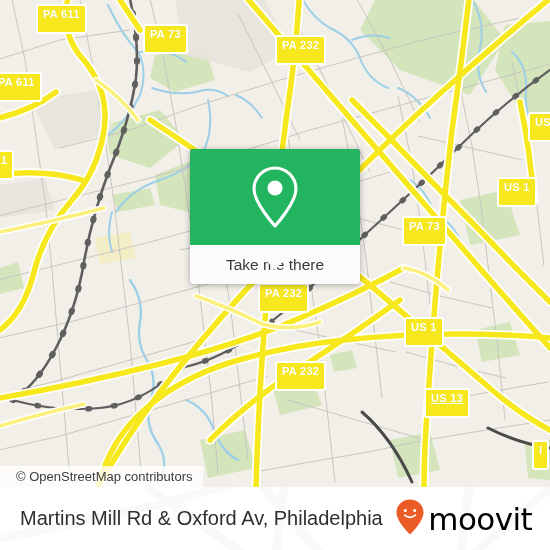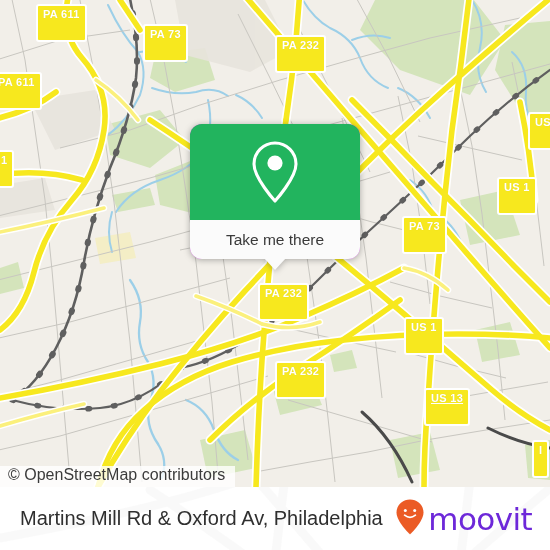--- a/index.html
+++ b/index.html
@@ -30,57 +30,58 @@
   
   .shield {
     position: absolute;
     background: #f7e81e;
     border: 2px solid #ffffff;
     border-radius: 3px;
     color: #ffffff;
     font-size: 11px;
     font-weight: bold;
     line-height: 1;
-    padding: 3px 5px 20px 5px;
+    padding: 3px 5px 12px 5px;
     letter-spacing: 0.3px;
     white-space: nowrap;
     font-family: "Liberation Sans", sans-serif;
     box-sizing: border-box;
     text-shadow: 0 0 1px rgba(0,0,0,0.12);
   }
 
   
   #attribution {
     position: absolute;
     left: 0;
     top: 466px;
     height: 21px;
     display: flex;
-    align-items: flex-start;
-    padding: 0 10px 0 8px;
+    align-items: center;
+    padding: 0 10px 0 16px;
     background: rgba(255,255,255,0.80);
-    font-size: 16px;
+    font-size: 13px;
     color: #3b3b3b;
     font-family: "Liberation Sans", sans-serif;
     white-space: nowrap;
   }
 
   
   #popup {
     position: absolute;
     left: 190px;
     top: 124px;
     width: 170px;
     filter: drop-shadow(0 1px 3px rgba(0,0,0,0.30));
   }
   #popup-card {
     position: relative;
-    border-radius: 12px;
+    border-radius: 3px;
     overflow: hidden;
     background: #d946ef;
+    margin-top: 25px;
   }
   #popup-head {
     height: 96px;
     background: #22b45e;
     display: flex;
     align-items: center;
     justify-content: center;
   }
   #popup-head svg { display: block; }
   #popup-foot {
@@ -138,21 +139,21 @@
   }
   #moovit-logo {
     position: relative;
     display: flex;
     align-items: center;
     gap: 3px;
     z-index: 2;
   }
   #moovit-wordmark {
     font-size: 31px;
-    color: #6d28d9;
+    color: #000000;
     letter-spacing: -0.6px;
     font-family: "DejaVu Sans", sans-serif;
     font-weight: 400;
     line-height: 1;
     position: relative;
     top: 1px;
   }
 </style>
 </head>
 <body>

